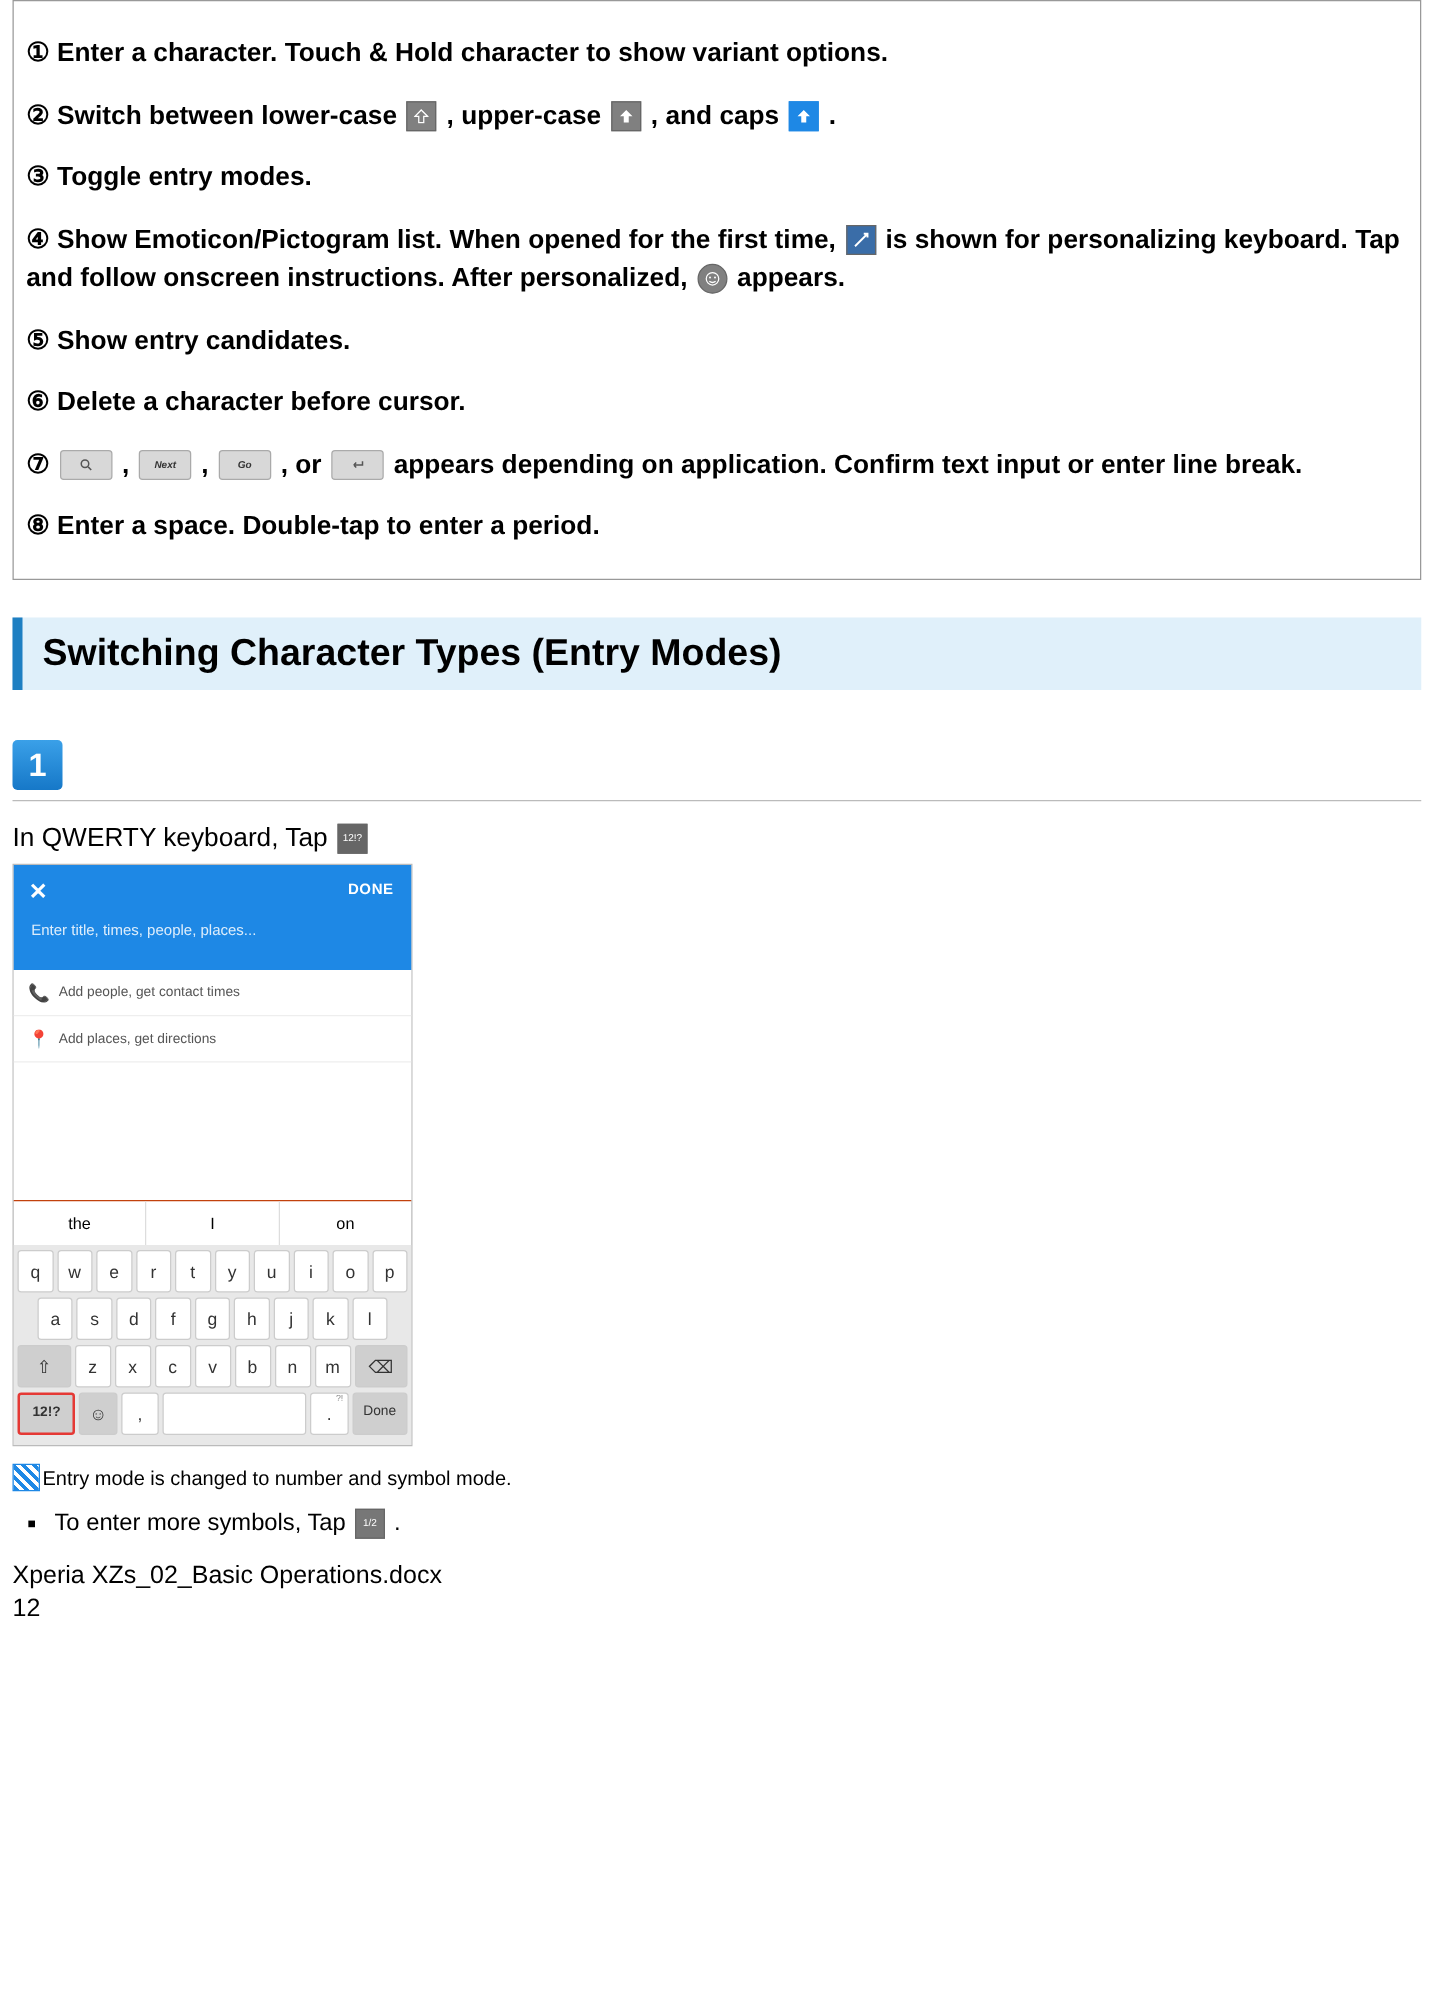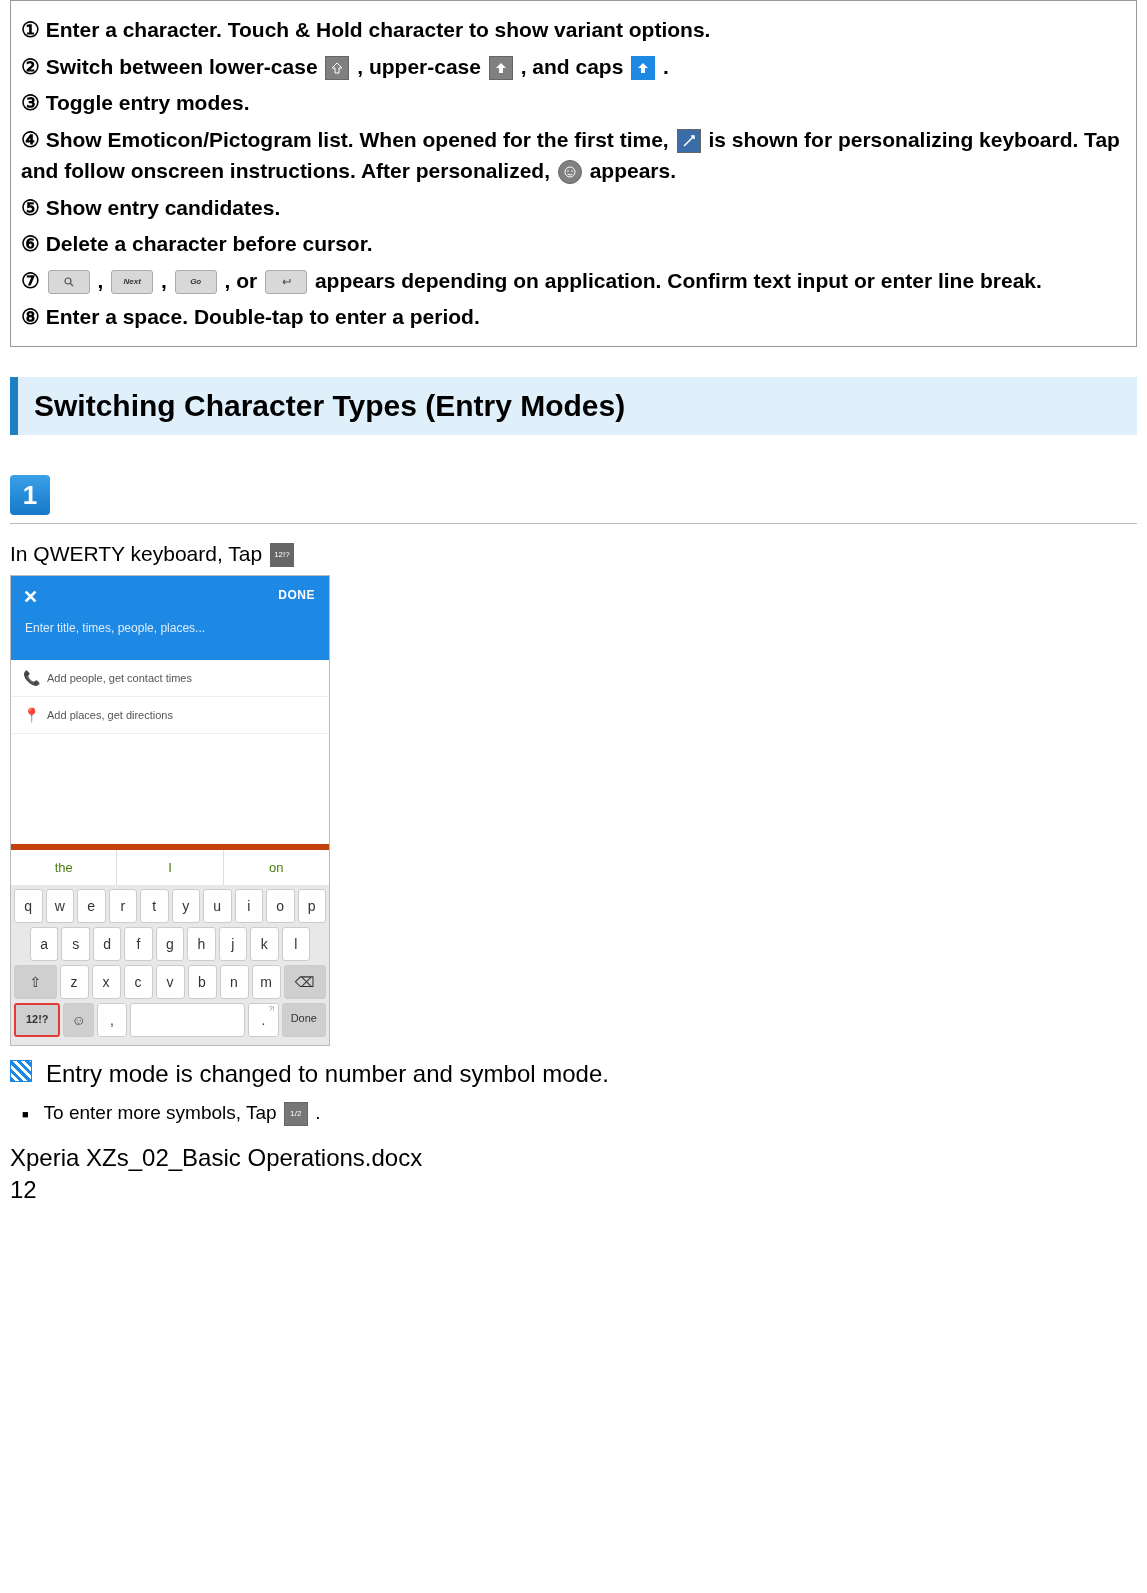--- a/index.html
+++ b/index.html
@@ -12,21 +12,21 @@
   }
   .page {
     padding: 0 10px 20px 10px;
   }
   .box {
     border: 1px solid #999;
     padding: 8px 10px;
     margin-bottom: 30px;
   }
   .box p {
-    margin: 5px 0;
+    margin: 18px 0;
     font-size: 21px;
     font-weight: bold;
     line-height: 1.5;
   }
   .smallicon {
     display: inline-block;
     width: 22px;
     height: 22px;
     background: #808080;
     vertical-align: middle;
@@ -134,23 +134,23 @@
   .ss-row .ico {
     width: 24px;
     color: #1e88e5;
     font-size: 14px;
   }
   .ss-blank {
     height: 110px;
   }
   .ss-sugg {
     display: flex;
-    border-top: 6px solid #c2410c;
+    border-top: 1px solid #c2410c;
     font-size: 13px;
-    color: #4d7c0f;
+    color: #000000;
   }
   .ss-sugg div {
     flex: 1;
     text-align: center;
     padding: 10px 0;
     border-right: 1px solid #ddd;
   }
   .ss-sugg div:last-child { border-right: none; }
   .kb {
     background: #e8e8e8;
@@ -179,45 +179,45 @@
   .kb-row.indent {
     padding: 0 16px;
   }
   .kb-key.wide15 { flex: 1.5; }
   .kb-key.red {
     border: 2px solid #e53935;
     font-size: 11px;
     font-weight: bold;
   }
   .note-line {
-    font-size: 24px;
+    font-size: 16px;
     margin: 14px 0;
     display: flex;
-    align-items: flex-start;
-    gap: 14px;
+    align-items: flex-end;
+    gap: 2px;
   }
   .note-icon {
     display: inline-block;
     width: 20px;
     height: 20px;
     background: repeating-linear-gradient(45deg, #1e88e5 0 3px, #fff 3px 6px);
     border: 1px solid #1e88e5;
   }
   .bullet-line {
     font-size: 19px;
     margin: 0 0 18px 12px;
   }
   .bullet-line::before {
     content: "■";
     font-size: 11px;
     margin-right: 10px;
     vertical-align: middle;
   }
   .footer {
-    font-size: 24px;
+    font-size: 20px;
     margin-top: 14px;
   }
   .footer .pg {
     margin-top: 4px;
   }
   .smallicon.sq {
     width: 22px;
     height: 22px;
   }
 </style>

